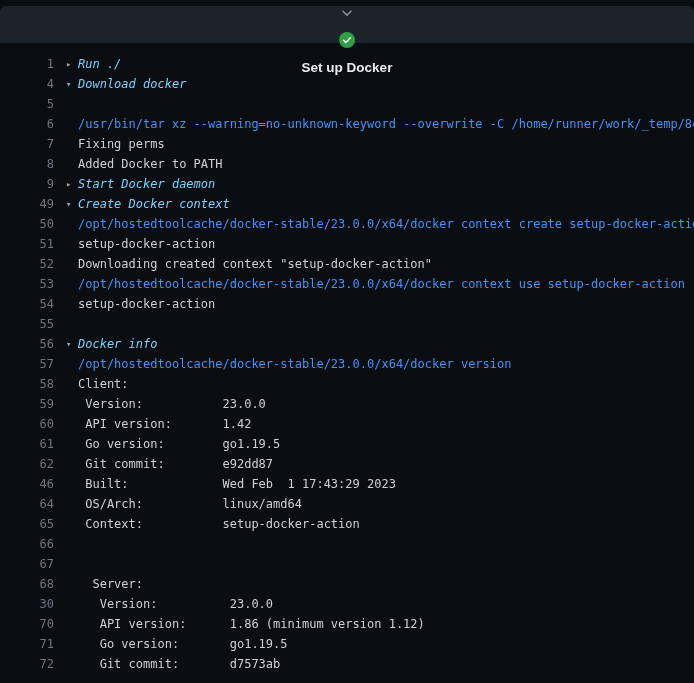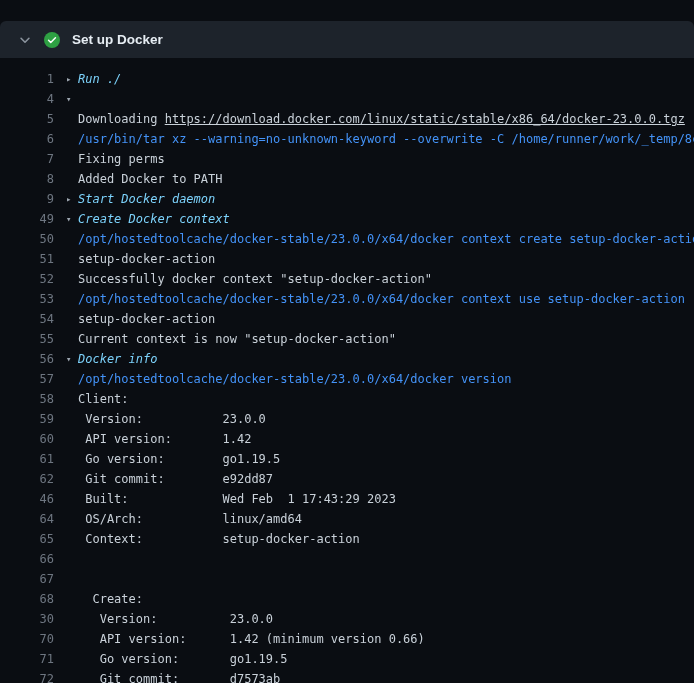--- a/index.html
+++ b/index.html
@@ -3,23 +3,24 @@
 <meta charset="utf-8">
 <style>
   html,body{margin:0;padding:0;}
   body{
     width:694px;height:683px;overflow:hidden;
     background:#0a0d12;
     font-family:"Liberation Sans",sans-serif;
   }
   .step-header{
     display:flex;align-items:center;gap:12px;
-    height:37px;margin-top:21px;padding:0 18px;
+    height:37px;margin-top:6px;padding:0 0;
     background:#1d232b;border-radius:6px 6px 0 0;
     cursor:pointer;
+    flex-direction:column;
   }
   .chev{display:flex;align-items:center;color:#8b949e;}
   .check{
     width:16px;height:16px;border-radius:50%;
     background:#2ea043;display:flex;align-items:center;justify-content:center;
     flex:none;
   }
   .check svg{display:block;}
   .title{color:#e6edf3;font-size:13.5px;font-weight:600;}
   .log{
@@ -58,45 +59,45 @@
     <span class="check">
       <svg width="10" height="10" viewBox="0 0 16 16" fill="none">
         <path d="M2.5 8.5l3.5 3.5L13.5 4.5" stroke="#ffffff" stroke-width="2.4" stroke-linecap="round" stroke-linejoin="round"></path>
       </svg>
     </span>
     <span class="title">Set up Docker</span>
   </div>
 
   <div class="log" id="log">
       <div class="line"><span class="ln">1</span><span class="arrow">▸</span><span class="content group">Run ./</span></div>
-      <div class="line"><span class="ln">4</span><span class="arrow">▾</span></div>
-      <div class="line"><span class="ln">5</span><span class="arrow"></span><span class="content"><span>Downloading </span><span class="url">https://download.docker.com/linux/static/stable/x86_64/docker-23.0.0.tgz</span></span></div>
+      <div class="line"><span class="ln">4</span><span class="arrow">▾</span><span class="content group">Download docker</span></div>
+      <div class="line"><span class="ln">5</span><span class="arrow"></span></div>
       <div class="line"><span class="ln">6</span><span class="arrow"></span><span class="content command">/usr/bin/tar xz --warning=no-unknown-keyword --overwrite -C /home/runner/work/_temp/8c9</span></div>
       <div class="line"><span class="ln">7</span><span class="arrow"></span><span class="content">Fixing perms</span></div>
       <div class="line"><span class="ln">8</span><span class="arrow"></span><span class="content">Added Docker to PATH</span></div>
       <div class="line"><span class="ln">9</span><span class="arrow">▸</span><span class="content group">Start Docker daemon</span></div>
       <div class="line"><span class="ln">49</span><span class="arrow">▾</span><span class="content group">Create Docker context</span></div>
       <div class="line"><span class="ln">50</span><span class="arrow"></span><span class="content command">/opt/hostedtoolcache/docker-stable/23.0.0/x64/docker context create setup-docker-action</span></div>
       <div class="line"><span class="ln">51</span><span class="arrow"></span><span class="content">setup-docker-action</span></div>
-      <div class="line"><span class="ln">52</span><span class="arrow"></span><span class="content">Successfully docker context "setup-docker-action"</span></div>
+      <div class="line"><span class="ln">52</span><span class="arrow"></span><span class="content">Downloading created context "setup-docker-action"</span></div>
       <div class="line"><span class="ln">53</span><span class="arrow"></span><span class="content command">/opt/hostedtoolcache/docker-stable/23.0.0/x64/docker context use setup-docker-action</span></div>
       <div class="line"><span class="ln">54</span><span class="arrow"></span><span class="content">setup-docker-action</span></div>
-      <div class="line"><span class="ln">55</span><span class="arrow"></span><span class="content">Current context is now "setup-docker-action"</span></div>
+      <div class="line"><span class="ln">55</span><span class="arrow"></span></div>
       <div class="line"><span class="ln">56</span><span class="arrow">▾</span><span class="content group">Docker info</span></div>
       <div class="line"><span class="ln">57</span><span class="arrow"></span><span class="content command">/opt/hostedtoolcache/docker-stable/23.0.0/x64/docker version</span></div>
       <div class="line"><span class="ln">58</span><span class="arrow"></span><span class="content">Client:</span></div>
       <div class="line"><span class="ln">59</span><span class="arrow"></span><span class="content"> Version:           23.0.0</span></div>
       <div class="line"><span class="ln">60</span><span class="arrow"></span><span class="content"> API version:       1.42</span></div>
       <div class="line"><span class="ln">61</span><span class="arrow"></span><span class="content"> Go version:        go1.19.5</span></div>
       <div class="line"><span class="ln">62</span><span class="arrow"></span><span class="content"> Git commit:        e92dd87</span></div>
       <div class="line"><span class="ln">46</span><span class="arrow"></span><span class="content"> Built:             Wed Feb  1 17:43:29 2023</span></div>
       <div class="line"><span class="ln">64</span><span class="arrow"></span><span class="content"> OS/Arch:           linux/amd64</span></div>
       <div class="line"><span class="ln">65</span><span class="arrow"></span><span class="content"> Context:           setup-docker-action</span></div>
       <div class="line"><span class="ln">66</span><span class="arrow"></span><span class="content"></span></div>
       <div class="line"><span class="ln">67</span><span class="arrow"></span></div>
-      <div class="line"><span class="ln">68</span><span class="arrow"></span><span class="content">  Create:</span></div>
+      <div class="line"><span class="ln">68</span><span class="arrow"></span><span class="content">  Server:</span></div>
       <div class="line"><span class="ln">30</span><span class="arrow"></span><span class="content">   Version:          23.0.0</span></div>
-      <div class="line"><span class="ln">70</span><span class="arrow"></span><span class="content">   API version:      1.42 (minimum version 0.66)</span></div>
+      <div class="line"><span class="ln">70</span><span class="arrow"></span><span class="content">   API version:      1.86 (minimum version 1.12)</span></div>
       <div class="line"><span class="ln">71</span><span class="arrow"></span><span class="content">   Go version:       go1.19.5</span></div>
       <div class="line"><span class="ln">72</span><span class="arrow"></span><span class="content">   Git commit:       d7573ab</span></div>
     </div>
 
 </div>
 
 </body></html>

